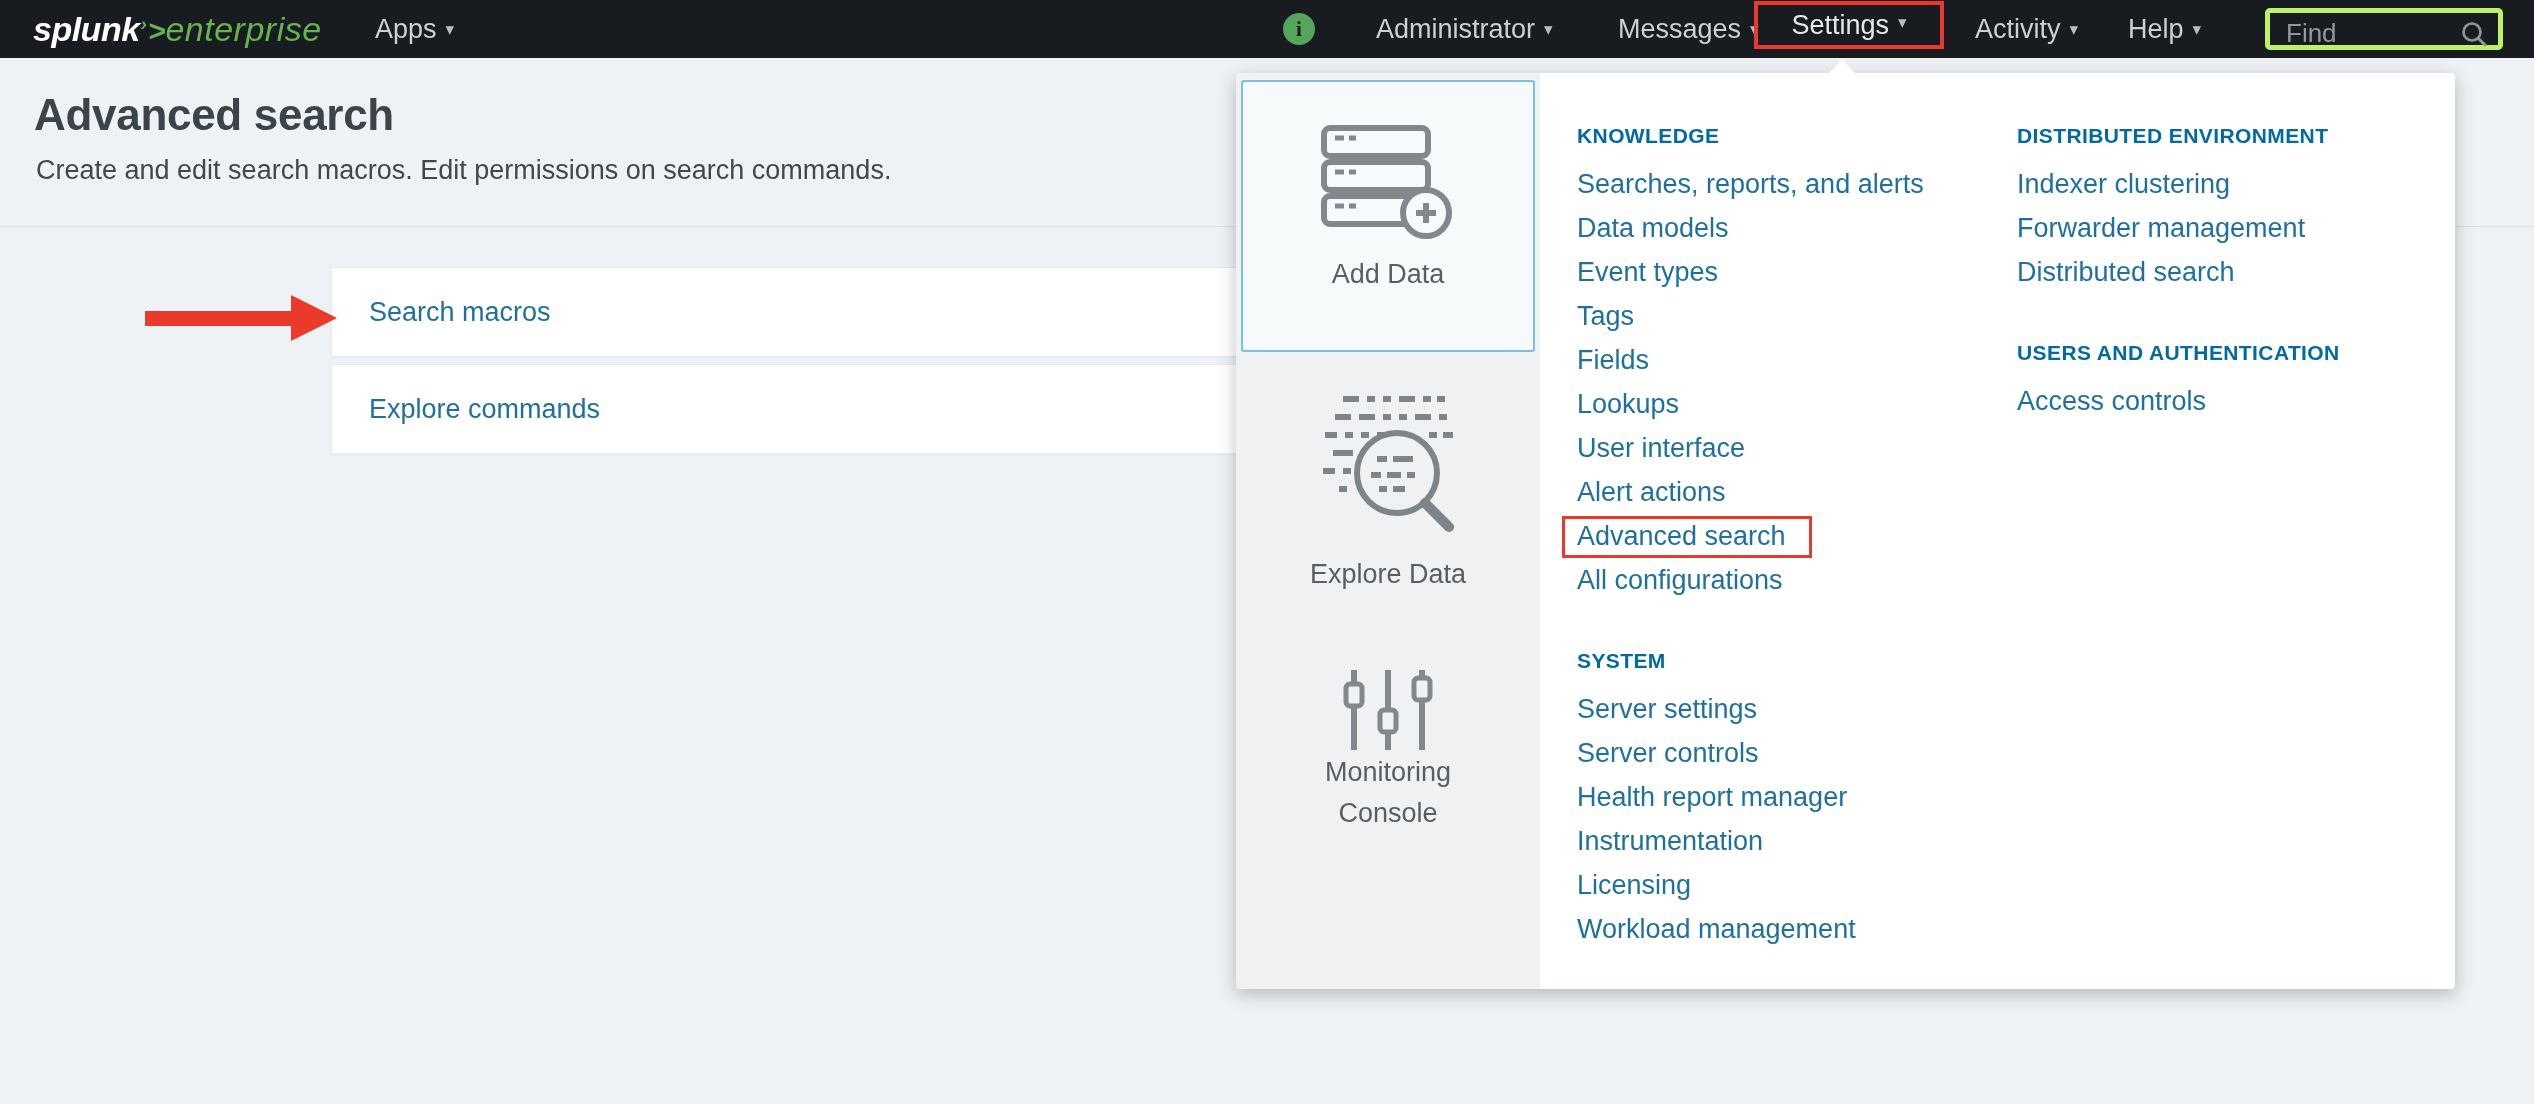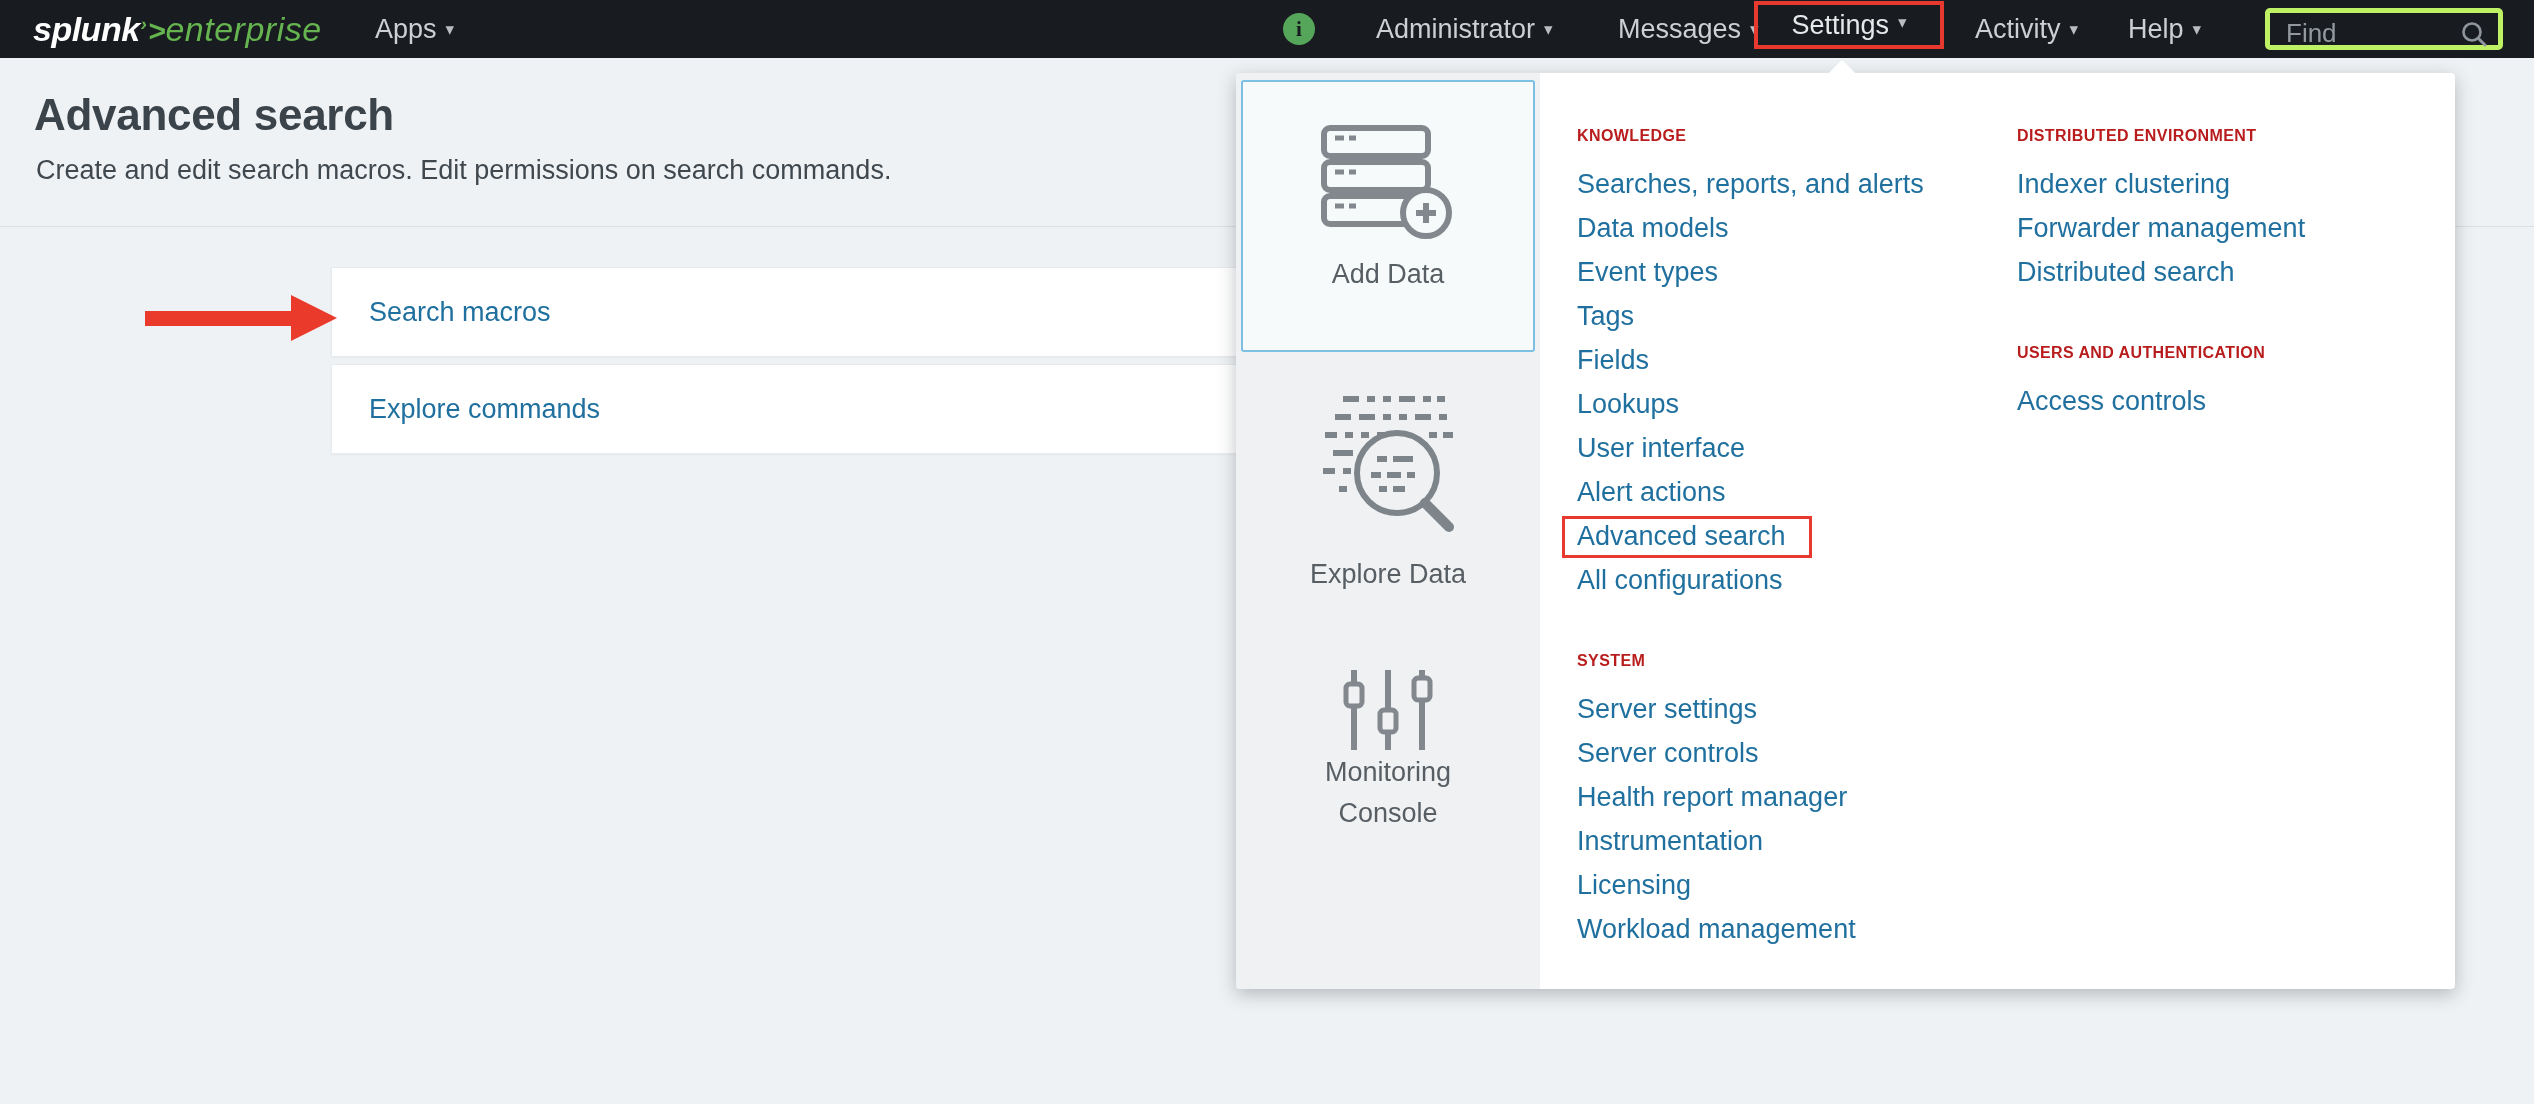--- a/index.html
+++ b/index.html
@@ -49,21 +49,21 @@
   .tile-add .tile-label{margin-top:15px;}
   .tile-explore{top:290px;height:280px;padding-top:28px;}
   .tile-explore .tile-label{margin-top:15px;}
   .tile-monitor{top:580px;height:240px;padding-top:15px;}
   .tile-monitor .tile-label{margin-top:0px;}
   .tile-label{font-size:27px;color:#575e64;text-align:center;width:230px;line-height:41px;}
   .menu-col{position:absolute;top:41px;}
   .col-1{left:341px;width:430px;}
   .col-2{left:781px;width:430px;}
   .menu-section + .menu-section{margin-top:37px;}
-  .menu-header{font-size:16px;font-weight:bold;color:#b91c1c;height:44px;line-height:44px;letter-spacing:0.4px;margin-bottom:4px;}
+  .menu-header{font-size:21px;font-weight:bold;color:#0369a1;height:44px;line-height:44px;letter-spacing:0.4px;margin-bottom:4px;}
   .menu-link-item{height:44px;line-height:44px;font-size:27px;position:relative;}
   .menu-link-item a{color:#20709f;text-decoration:none;cursor:pointer;}
   .menu-link-item.highlight::after{content:"";position:absolute;left:-15px;top:2px;width:244px;height:36px;
     border:3px solid #e8392e;pointer-events:none;}
 </style>
 </head>
 <body>
 
 <div class="navbar">
   <div class="logo">

